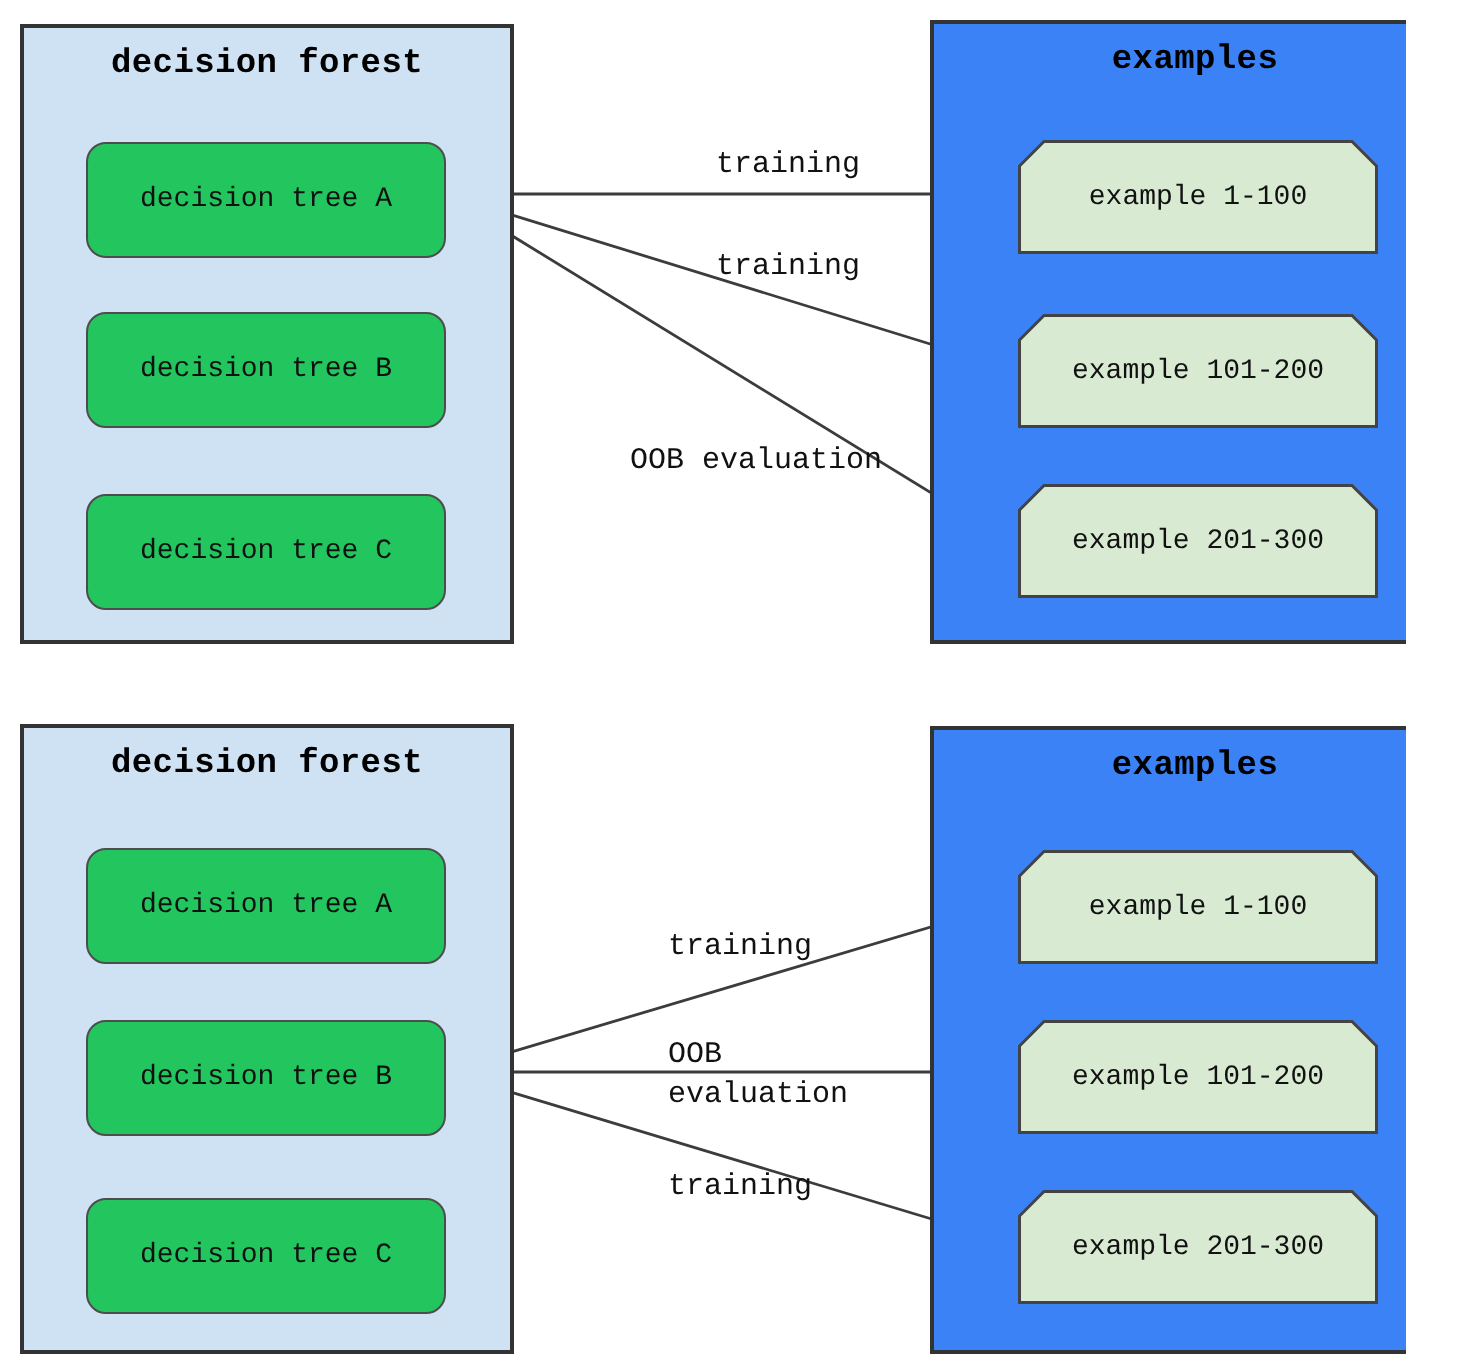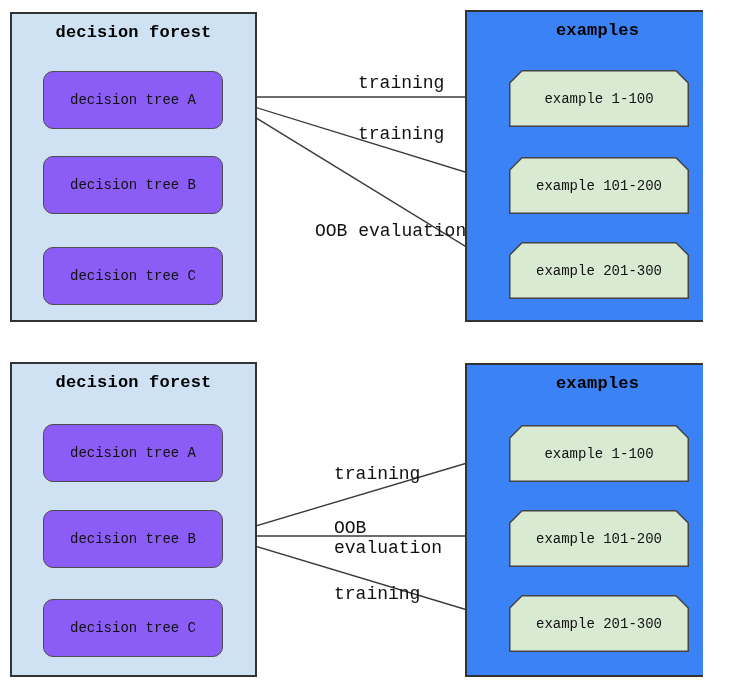--- a/index.html
+++ b/index.html
@@ -14,35 +14,35 @@
   .panel.forest { background:#cfe2f3; }
   .panel.examples { background:#3b82f6; }
 
   .panel-title {
     position:absolute; top:9px; left:0; right:0; text-align:center;
     font-weight:bold; font-size:17px; color:#000000; letter-spacing:0.2px;
   }
 
   .tree-node {
     position:absolute; left:31px; width:180px; height:58px; box-sizing:border-box;
-    background:#8b5cf6; border:1.5px solid #4d4d4d; border-radius:10px;
+    background:#22c55e; border:1.5px solid #4d4d4d; border-radius:10px;
     display:flex; align-items:center; justify-content:center;
     font-size:14px; color:#111111;
   }
 
   .ex-node { position:absolute; left:42px; width:180px; height:57px; }
   .ex-node svg { position:absolute; left:0; top:0; display:block; }
   .ex-label {
     position:absolute; left:0; top:0; right:0; bottom:0;
     display:flex; align-items:center; justify-content:center;
     font-size:14px; color:#111111;
   }
 
   .arrow-label {
-    position:absolute; font-size:18px; color:#111111; white-space:nowrap; line-height:16px;
+    position:absolute; font-size:15px; color:#111111; white-space:nowrap; line-height:16px;
   }
   .arrow-label.wrap { white-space:normal; width:80px; line-height:20px; }
 </style>
 </head>
 <body>
 
 <div class="canvas">
 
   <svg id="connectors" viewBox="0 0 737 685">
     <defs>

